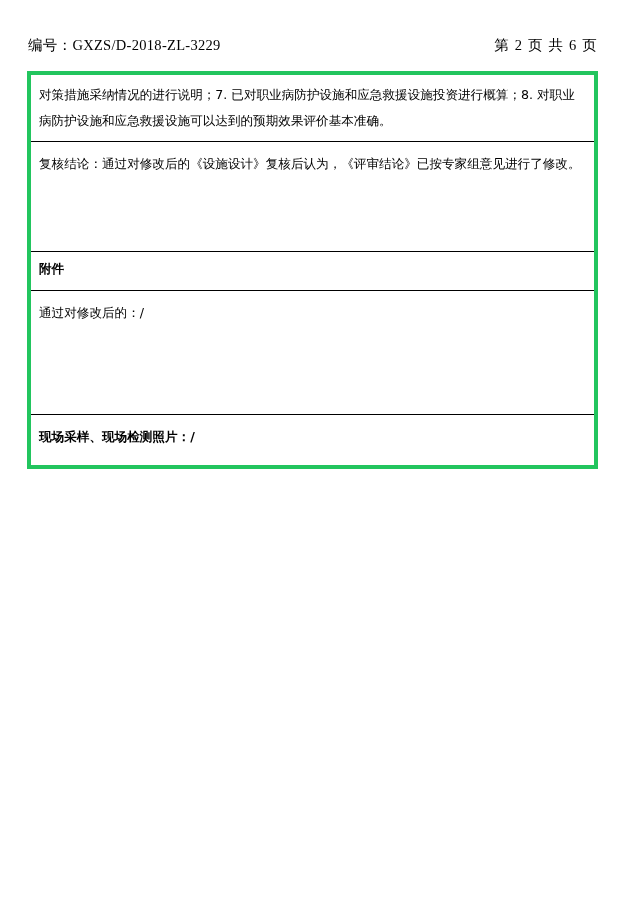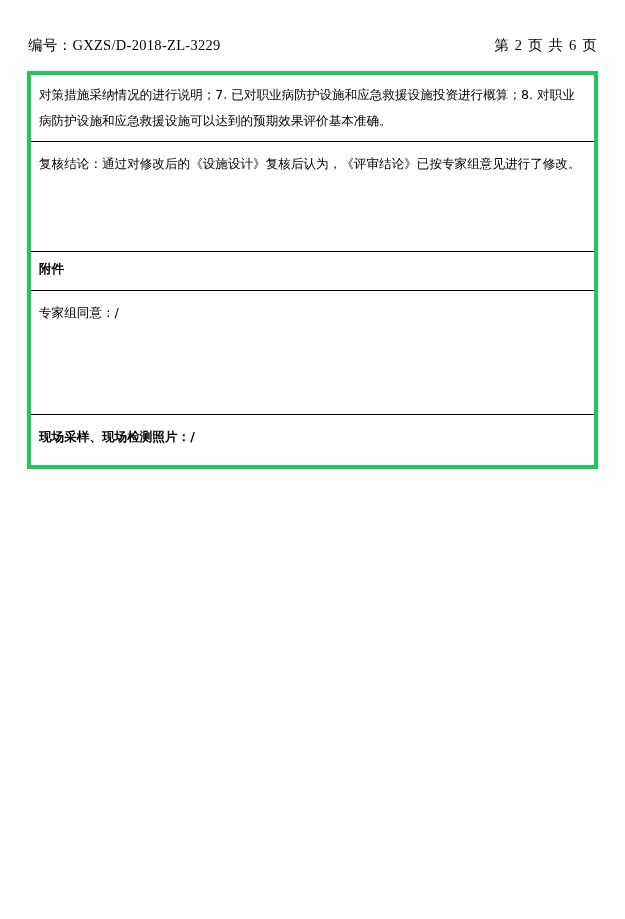--- a/index.html
+++ b/index.html
@@ -99,21 +99,21 @@
 
     <div class="row r-review">
       <span class="row-text">复核结论：通过对修改后的《设施设计》复核后认为，《评审结论》已按专家组意见进行了修改。</span>
     </div>
 
     <div class="row r-attach-title">
       <span class="attach-label">附件</span>
     </div>
 
     <div class="row r-photo1">
-      <span class="row-text">专家组同意：/</span>
+      <span class="row-text">通过对修改后的：/</span>
     </div>
 
     <div class="row r-photo2">
       <span class="row-text">现场采样、现场检测照片：/</span>
     </div>
 
   </div>
 </div>
 
 </body></html>

